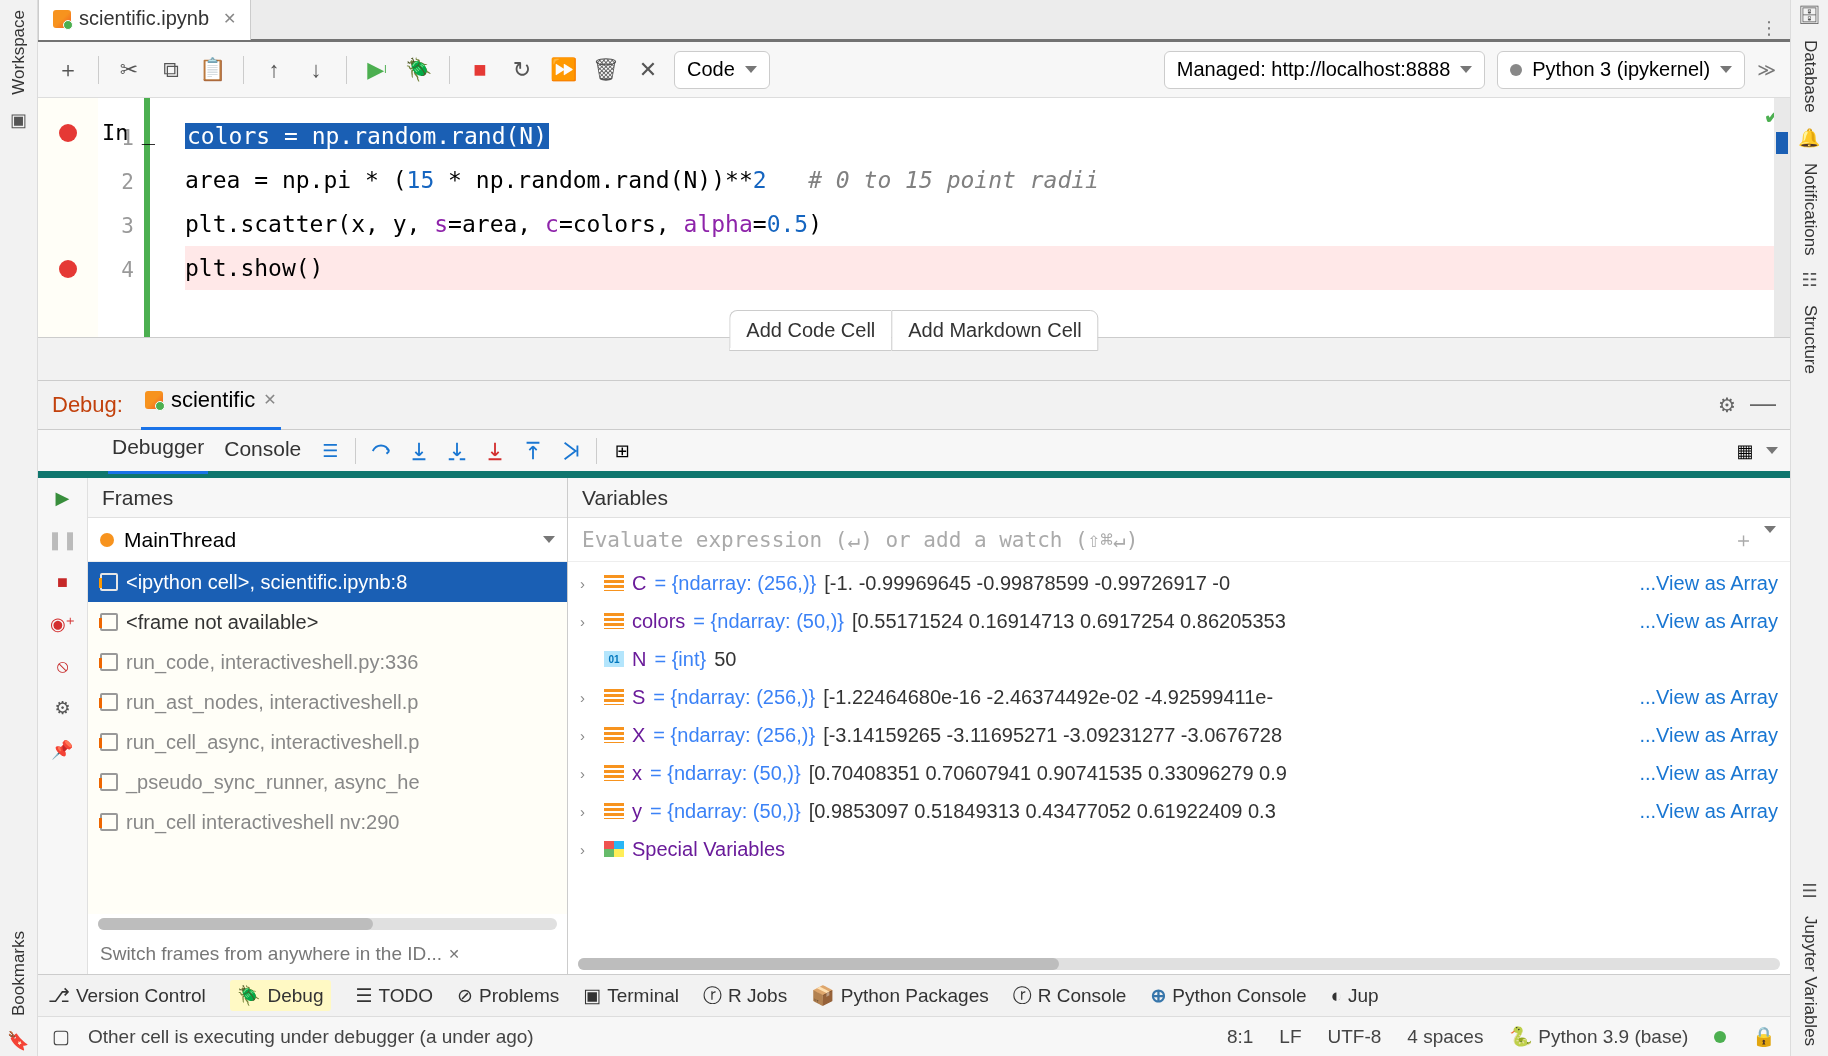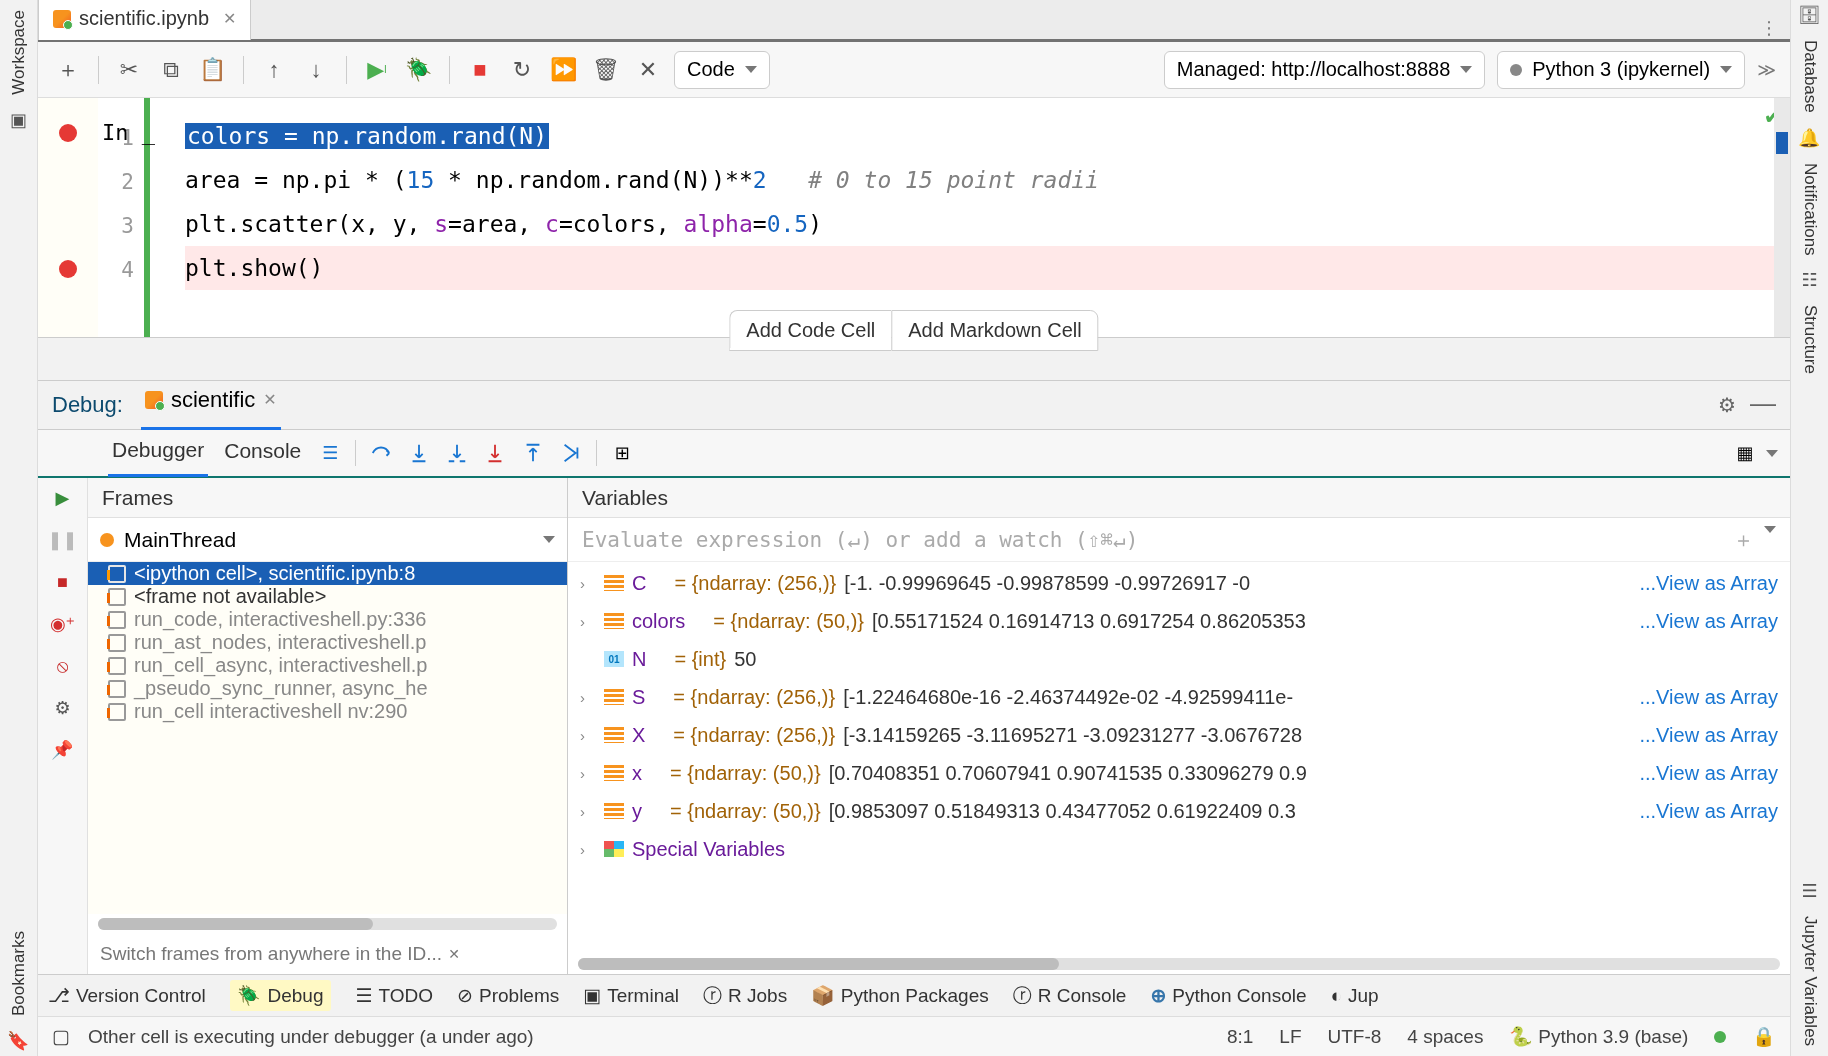--- a/index.html
+++ b/index.html
@@ -88,29 +88,29 @@
 .addcells{position:absolute;bottom:-14px;left:50%;transform:translateX(-50%);display:flex;}
 .addcells .btn{border:1px solid #ccc;background:#fff;padding:8px 16px;font-size:20px;border-radius:8px 8px 0 0;cursor:pointer;color:#333;}
 .addcells .btn:first-child{border-right:none;border-top-right-radius:0;}
 .addcells .btn:last-child{border-top-left-radius:0;}
 
 
 .spacer{height:42px;background:#f2f2f2;}
 
 
 .debug-hd{height:50px;display:flex;align-items:center;padding:0 14px;gap:18px;border-top:1px solid #ccc;border-bottom:1px solid #ccc;background:#f2f2f2;}
-.debug-hd .lbl{font-size:22px;color:#0c4a6e;}
+.debug-hd .lbl{font-size:22px;color:#c2410c;}
 .debug-tab{display:flex;align-items:center;gap:8px;padding:6px 4px 14px;border-bottom:3px solid #1a73e8;font-size:22px;}
 .debug-tab .close{font-size:16px;color:#888;}
 .debug-hd-right{margin-left:auto;display:flex;gap:14px;align-items:center;}
 .gear{font-size:20px;color:#666;cursor:pointer;}
 .min{font-size:26px;color:#666;cursor:pointer;position:relative;top:-2px;}
 
 
-.debug-tb{height:48px;display:flex;align-items:center;background:#f7f7f7;border-bottom:2px solid #0f766e;}
+.debug-tb{height:48px;display:flex;align-items:center;background:#f7f7f7;border-bottom:7px solid #0f766e;}
 .debug-tb-inner{flex:1;display:flex;align-items:center;padding-left:16px;gap:12px;}
 .debug-tab2{font-size:21px;padding:8px 4px 12px;color:#333;cursor:pointer;}
 .debug-tab2.active{border-bottom:3px solid #1a73e8;font-weight:500;}
 .dbgico{width:26px;height:26px;display:flex;align-items:center;justify-content:center;font-size:18px;cursor:pointer;}
 .dbgico.blue{color:#1976d2;}
 .dbgico.red{color:#d32f2f;}
 .sep2{width:1px;height:26px;background:#ccc;}
 .debug-tb-right{margin-left:auto;padding-right:12px;display:flex;gap:8px;align-items:center;}
 
 
@@ -119,40 +119,40 @@
 .dl-ico{width:24px;height:24px;font-size:18px;color:#555;display:flex;align-items:center;justify-content:center;cursor:pointer;}
 .dl-ico.green{color:#388e3c;}
 .dl-ico.orange{color:#d32f2f;}
 
 .frames-pane{width:480px;display:flex;flex-direction:column;border-right:1px solid #ccc;background:#fff;}
 .pane-hd{height:40px;padding:8px 14px;font-size:21px;color:#333;border-bottom:1px solid #e0e0e0;background:#f7f7f7;}
 .thread-row{height:44px;display:flex;align-items:center;padding:0 12px;gap:10px;font-size:21px;border-bottom:1px solid #eee;}
 .thread-dot{width:14px;height:14px;border-radius:50%;background:#f7931e;}
 .thread-row .caret{margin-left:auto;}
 .frame-list{flex:1;overflow:hidden;background:#fffef7;}
-.frame-row{height:23px;display:flex;align-items:center;padding:0 20px;gap:8px;font-size:20px;color:#888;white-space:nowrap;overflow:hidden;}
+.frame-row{height:40px;display:flex;align-items:center;padding:0 12px;gap:8px;font-size:20px;color:#888;white-space:nowrap;overflow:hidden;}
 .frame-row.sel{background:#1a5fb4;color:#fff;}
 .frame-row.sel .frame-ico{filter:brightness(1.5);}
 .frame-ico{width:18px;height:18px;border:2px solid #999;border-radius:2px;position:relative;flex-shrink:0;}
 .frame-ico::before{content:"";position:absolute;left:-3px;top:3px;width:3px;height:10px;background:#e60;}
 .frames-hint{height:40px;padding:8px 12px;font-size:19px;color:#777;display:flex;align-items:center;gap:6px;}
 .frames-hint .close{font-size:14px;}
 
 .vars-pane{flex:1;display:flex;flex-direction:column;background:#fff;min-width:0;}
 .vars-eval{height:44px;display:flex;align-items:center;padding:0 14px;font-family:monospace;font-size:21px;color:#aaa;border-bottom:1px solid #eee;}
 .vars-eval-right{margin-left:auto;display:flex;gap:10px;color:#aaa;}
 .var-list{flex:1;overflow:hidden;padding:2px 0;}
 .var-row{height:38px;display:flex;align-items:center;padding:0 12px;gap:8px;font-size:20px;white-space:nowrap;overflow:hidden;}
 .chev{width:16px;color:#888;font-size:15px;}
 .var-ico{width:20px;height:16px;display:inline-block;}
 .var-ico.arr{background:repeating-linear-gradient(to bottom,#f7931e 0,#f7931e 3px,#fff 3px,#fff 5px);}
 .var-ico.int{background:#b3e5fc;color:#0277bd;font-size:10px;font-weight:700;display:flex;align-items:center;justify-content:center;text-align:right;}
 .var-ico.sp{background:conic-gradient(#29b6f6 0 25%,#ffee58 0 50%,#66bb6a 0 75%,#ef5350 0);}
 .var-name{color:#6a1b9a;font-weight:500;}
-.var-meta{color:#a16207;margin-left:20px;}
+.var-meta{color:#3b82f6;}
 .var-val{color:#333;}
 .var-link{color:#1976d2;margin-left:auto;padding-left:6px;cursor:pointer;}
 .var-ell{color:#1976d2;}
 .scrollbar-h{height:12px;background:#e0e0e0;margin:4px 10px;border-radius:6px;position:relative;}
 .scrollbar-h .thumb{position:absolute;left:0;height:100%;background:#bdbdbd;border-radius:6px;}
 
 
 .bottombar{height:42px;background:#f2f2f2;border-top:1px solid #ccc;display:flex;align-items:center;padding:0 10px;gap:24px;font-size:19px;color:#333;}
 .bottombar .item{display:flex;align-items:center;gap:6px;cursor:pointer;}
 .bottombar .item.active{background:#fff9c4;padding:4px 8px;border-radius:3px;}

